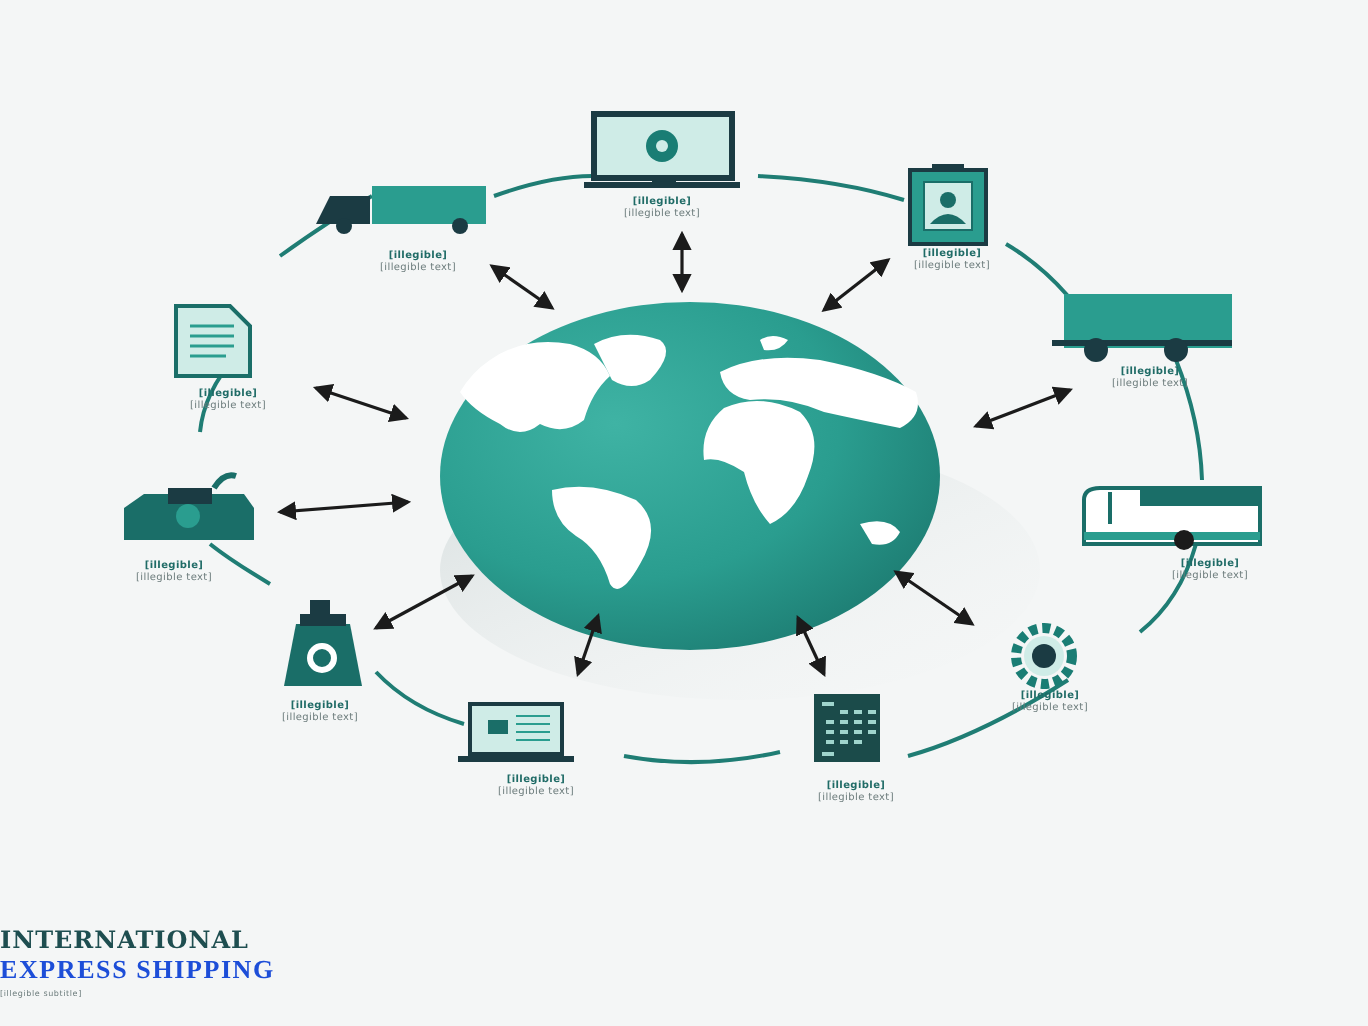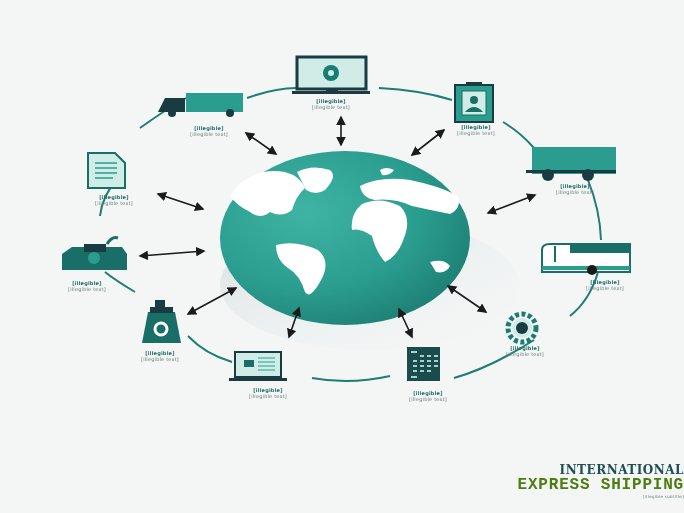--- a/index.html
+++ b/index.html
@@ -11,29 +11,29 @@
     }
     .stage { position: absolute; left: 0; top: 0; width: 684px; height: 513px; }
     svg.bg { position: absolute; left: 0; top: 0; }
     .caption {
       position: absolute; text-align: center;
       font-size: 5px; line-height: 6px; color: #6b7b7b;
       letter-spacing: 0.2px;
     }
     .caption .ttl { color: #1f6b66; font-weight: bold; }
     .title-block {
-      position: absolute; left: 0; top: 463px; width: 684px; text-align: right;
+      position: absolute; left: 0; top: 463px; width: 684px; text-align: left;
     }
     .title-1 {
       font-family: "DejaVu Serif", serif; font-size: 12px; font-weight: bold;
       color: #1e4e50; letter-spacing: 0.5px; line-height: 14px;
     }
     .title-2 {
-      font-family: Liberation Mono, monospace; font-size: 16px; font-weight: bold;
-      color: #4d7c0f; letter-spacing: 0.8px; line-height: 16px;
+      font-family: Liberation Serif, serif; font-size: 13px; font-weight: bold;
+      color: #1d4ed8; letter-spacing: 0.8px; line-height: 16px;
     }
     .title-3 {
       font-size: 4px; color: #6b7b7b; line-height: 8px; letter-spacing: 0.3px;
     }
   </style>
 </head>
 <body>
 
 <div class="stage">
 

